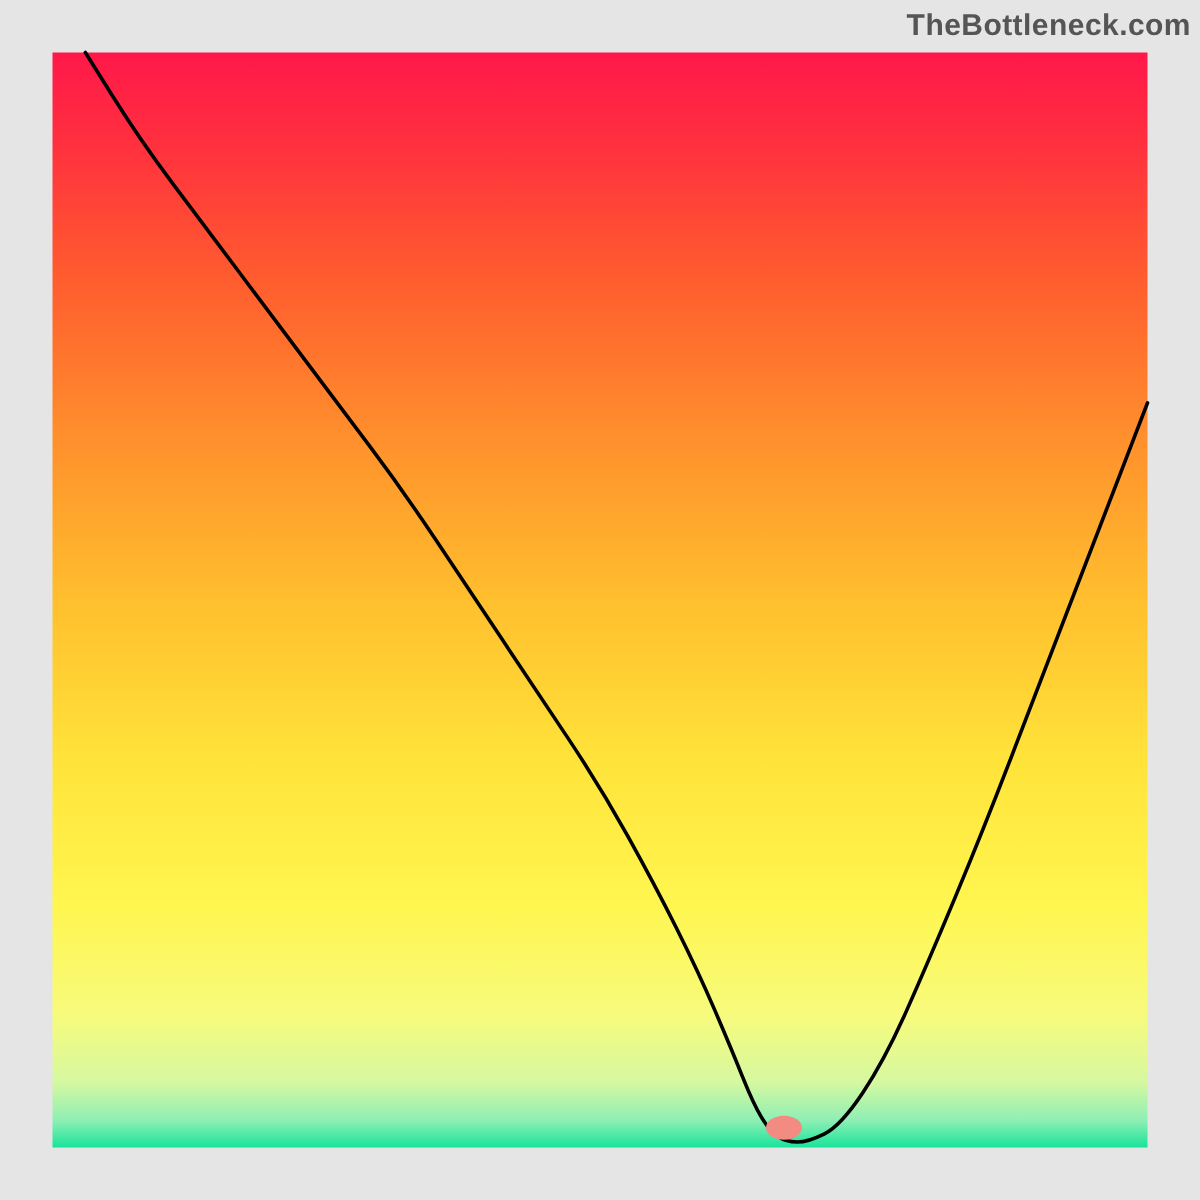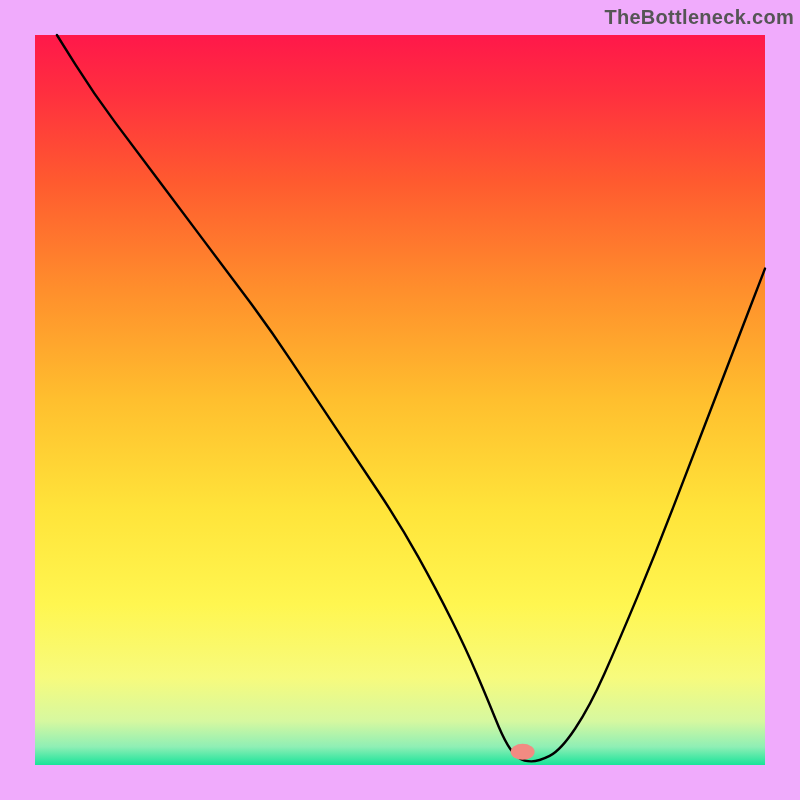--- a/index.html
+++ b/index.html
@@ -7,21 +7,21 @@
     padding: 0;
     width: 800px;
     height: 800px;
     background: #000;
     font-family: Arial, Helvetica, sans-serif;
   }
   .frame {
     position: relative;
     width: 800px;
     height: 800px;
-    background: #f0abfc;
+    background: #e5e5e5;
   }
   .watermark {
     position: absolute;
     top: 6px;
     right: 6px;
     color: #555;
     font-size: 20px;
     font-weight: 600;
     letter-spacing: 0.3px;
   }

